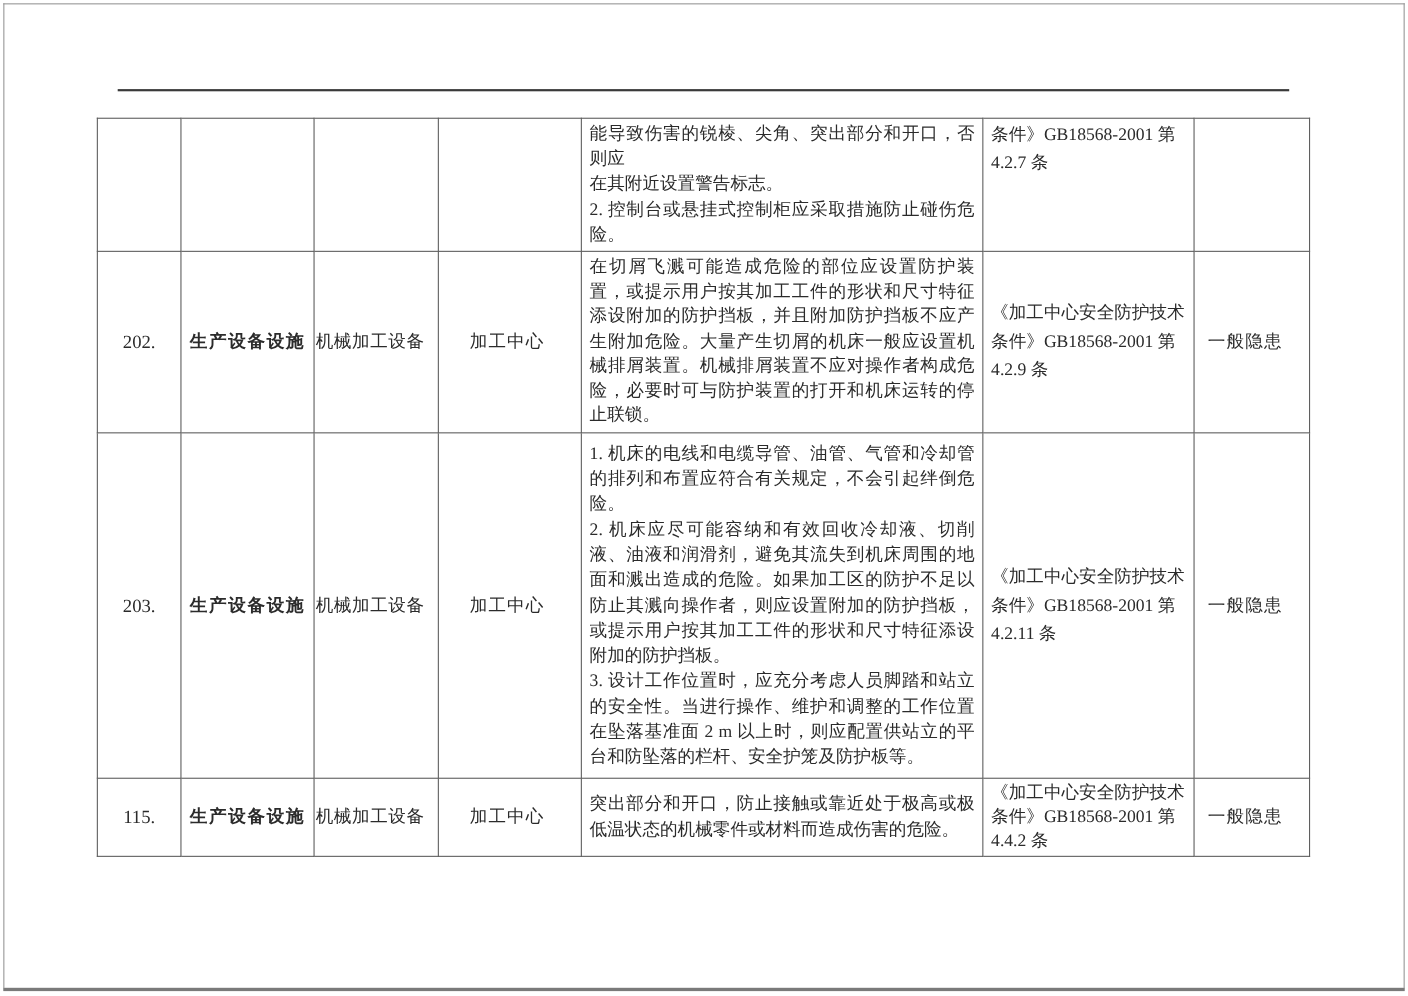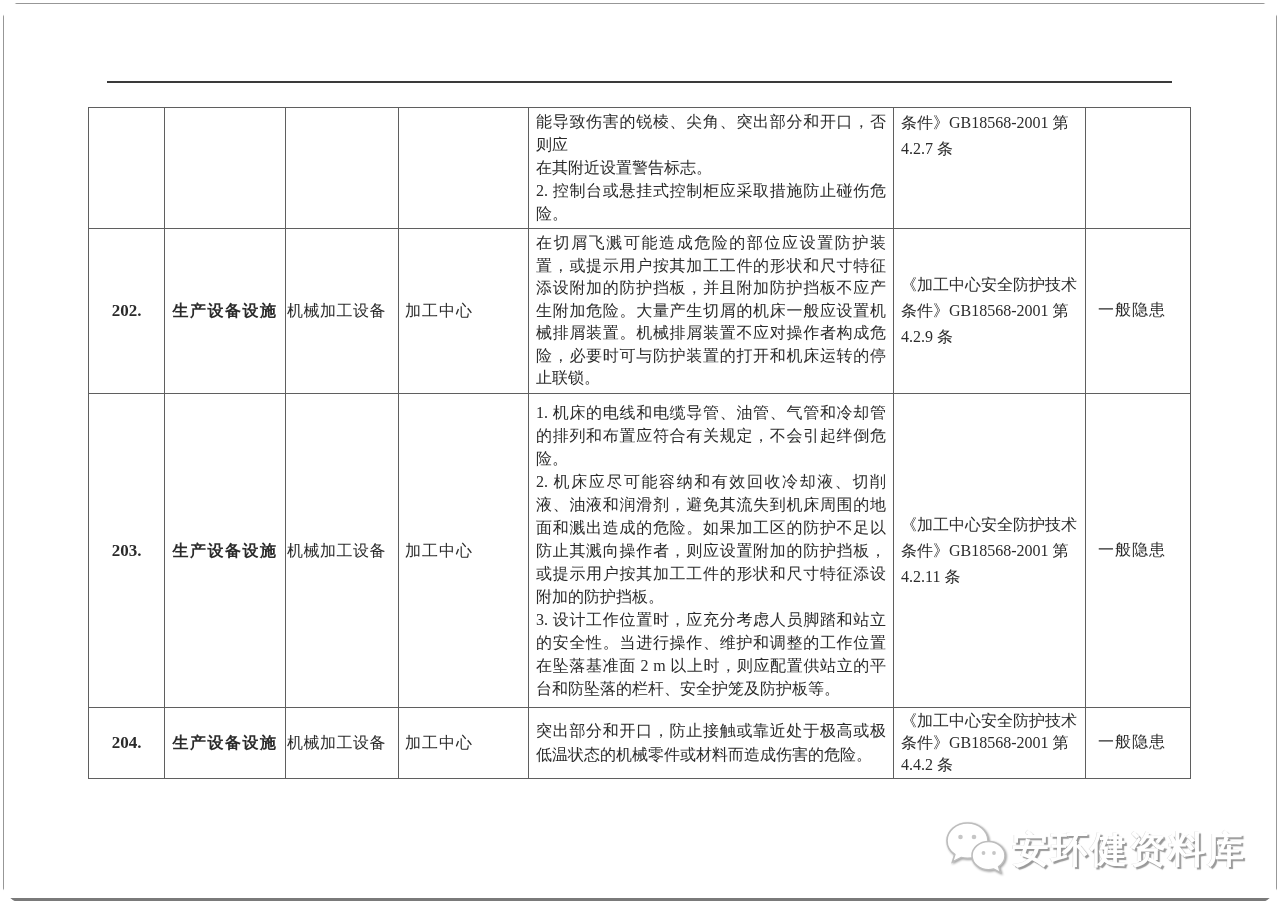--- a/index.html
+++ b/index.html
@@ -8,21 +8,20 @@
     background: #ffffff;
     font-family: "Liberation Serif", "DejaVu Serif", serif;
   }
   .canvas {
     position: relative;
     width: 1280px;
     height: 905px;
     background: #ffffff;
     overflow: hidden;
     color: #2b2b2b;
-    border-radius: 29px;
   }
   .page-frame {
     position: absolute;
     left: 3px; top: 3px; right: 3px; bottom: 4px;
     border: 1px solid #979797;
     border-bottom: 3px solid #7a7a7a;
     pointer-events: none;
   }
   .top-rule {
     position: absolute;
@@ -37,24 +36,24 @@
     border-collapse: collapse;
     table-layout: fixed;
   }
   .doc-table td {
     border: 1px solid #5f5f5f;
     vertical-align: middle;
     font-size: 16px;
     line-height: 24px;
     overflow: hidden;
   }
-  td.c-no   { text-align: center; font-size: 17px; font-weight: bold; }
+  td.c-no   { text-align: center; font-size: 17px; }
   td.c-cat  { text-align: center; letter-spacing: 1.5px; font-weight: bold; }
   td.c-sub  { text-align: left; letter-spacing: 0.5px; }
-  td.c-item { padding-left: 6px; letter-spacing: 1px; }
+  td.c-item { padding-left: 28px; letter-spacing: 1px; }
   td.c-desc {
     padding: 2px 7px;
     text-align: justify;
     white-space: pre-line;
   }
   td.c-basis {
     padding: 2px 7px;
     white-space: pre-line;
     line-height: 26px;
   }
@@ -132,43 +131,26 @@
         <td class="c-item">加工中心</td>
         <td class="c-desc">1. 机床的电线和电缆导管、油管、气管和冷却管的排列和布置应符合有关规定，不会引起绊倒危险。
 2. 机床应尽可能容纳和有效回收冷却液、切削液、油液和润滑剂，避免其流失到机床周围的地面和溅出造成的危险。如果加工区的防护不足以防止其溅向操作者，则应设置附加的防护挡板，或提示用户按其加工工件的形状和尺寸特征添设附加的防护挡板。
 3. 设计工作位置时，应充分考虑人员脚踏和站立的安全性。当进行操作、维护和调整的工作位置在坠落基准面 2 m 以上时，则应配置供站立的平台和防坠落的栏杆、安全护笼及防护板等。</td>
         <td class="c-basis">《加工中心安全防护技术
 条件》GB18568-2001 第
 4.2.11 条</td>
         <td class="c-level">一般隐患</td>
       </tr>
       <tr class="row-204" style="height:68px">
-        <td class="c-no">204.</td>
+        <td class="c-no">115.</td>
         <td class="c-cat">生产设备设施</td>
         <td class="c-sub">机械加工设备</td>
         <td class="c-item">加工中心</td>
         <td class="c-desc">突出部分和开口，防止接触或靠近处于极高或极低温状态的机械零件或材料而造成伤害的危险。</td>
         <td class="c-basis">《加工中心安全防护技术
 条件》GB18568-2001 第
 4.4.2 条</td>
         <td class="c-level">一般隐患</td>
       </tr>
     </tbody>
   </table>
 
-  <div class="watermark">
-    <span class="watermark-icon">
-      <svg width="62" height="56" viewBox="0 0 62 56">
-        <g fill="#ffffff" stroke="#bdbdbd" stroke-width="1.6">
-          <path d="M23.5 3C12.2 3 3 10.9 3 20.7c0 5.6 3 10.6 7.8 13.8L8.5 42l8.6-4.5c2 .5 4.2.8 6.4.8 11.3 0 20.5-7.9 20.5-17.6S34.8 3 23.5 3z"></path>
-          <path d="M44.5 21.5c-9.1 0-16.5 6.4-16.5 14.2 0 7.8 7.4 14.2 16.5 14.2 1.8 0 3.6-.3 5.2-.8l6.9 3.6-1.9-6c3.8-2.6 6.3-6.6 6.3-11 0-7.8-7.4-14.2-16.5-14.2z"></path>
-        </g>
-        <g fill="#c6c6c6">
-          <circle cx="16.5" cy="17" r="2.3"></circle>
-          <circle cx="30" cy="17" r="2.3"></circle>
-          <circle cx="39.5" cy="33" r="1.9"></circle>
-          <circle cx="50" cy="33" r="1.9"></circle>
-        </g>
-      </svg>
-    </span>
-    <span class="watermark-text">安环健资料库</span>
-  </div>
 </div>
 
 </body></html>

